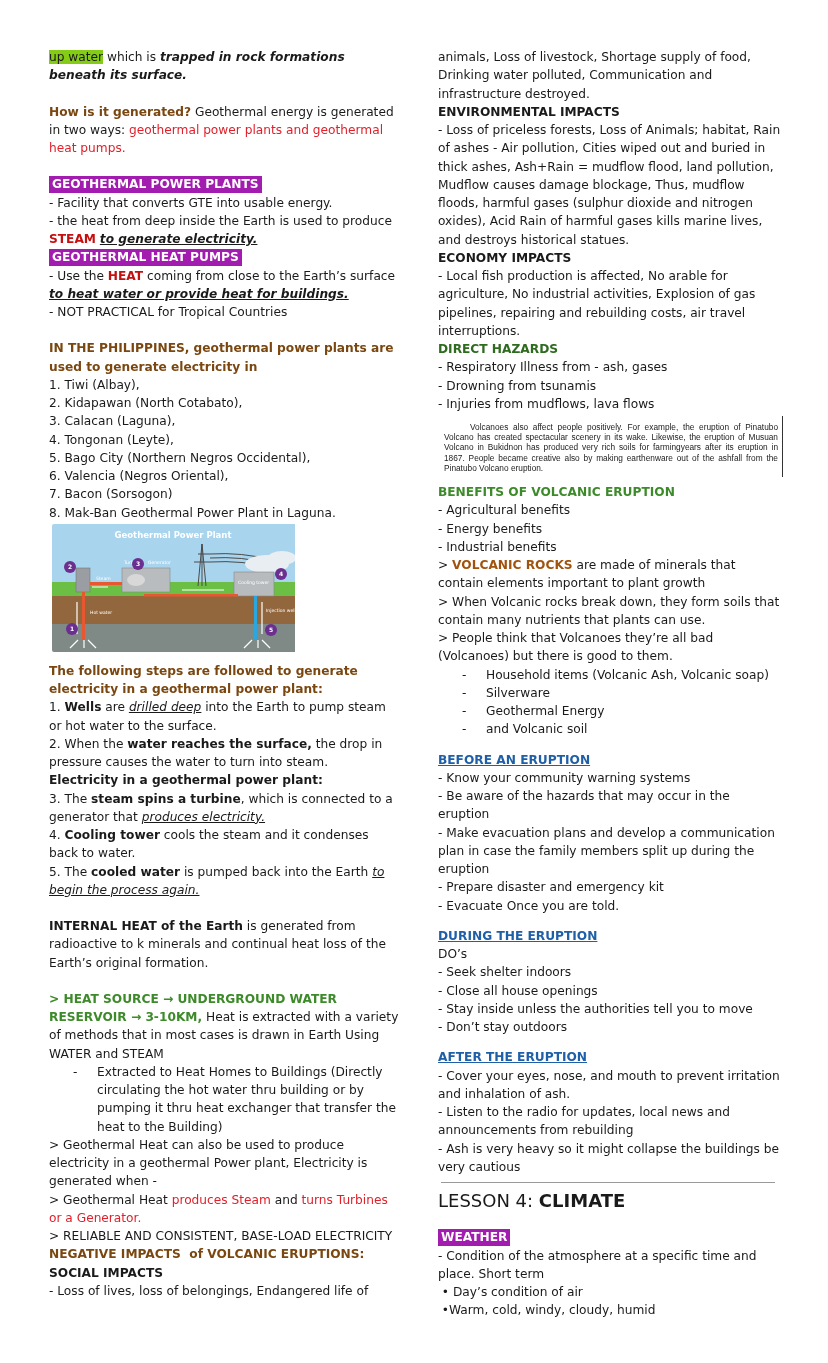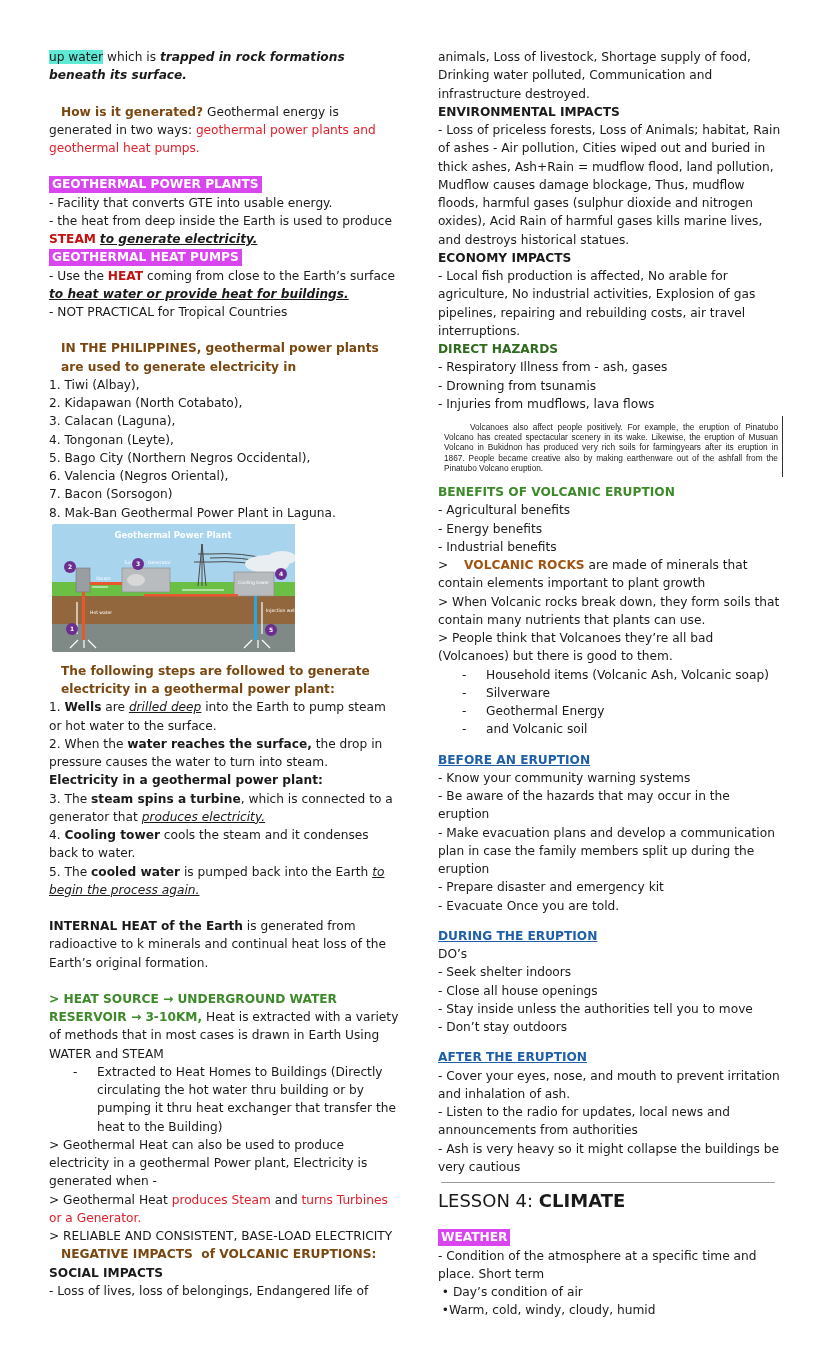--- a/index.html
+++ b/index.html
@@ -7,26 +7,26 @@
        font-family:"DejaVu Sans","Liberation Sans",sans-serif;color:#1a1a1a;}
   .col{position:absolute;top:48px;font-size:12.2px;line-height:18.25px;}
   .col-left{left:49px;width:350px;}
   .col-right{left:438px;width:345px;}
   p,div.l{margin:0;}
   .b{font-weight:bold;}
   .i{font-style:italic;}
   .u{text-decoration:underline;}
   .red{color:#e0202a;}
   .darkred{color:#c41010;font-weight:bold;}
-  .brown{color:#7a4710;font-weight:bold;margin-left:12px;}
+  .brown{color:#7a4710;font-weight:bold;}
   .green{color:#3d8a2a;font-weight:bold;}
   .dgreen{color:#2f6b1f;font-weight:bold;}
   .blue{color:#1e5fa8;font-weight:bold;text-decoration:underline;margin-top:12px;}
-  .hl{background:#5eead4;}
-  .tag{display:inline-block;background:#d946ef;color:#fff;font-weight:bold;padding:0 3px;line-height:17px;}
+  .hl{background:#84cc16;}
+  .tag{display:inline-block;background:#a21caf;color:#fff;font-weight:bold;padding:0 3px;line-height:17px;}
   .gap{height:18px;}
   .ind{padding-left:48px;text-indent:-48px;}
   .ind .dash{display:inline-block;width:48px;text-indent:0;padding-left:24px;box-sizing:border-box;}
   .quote{font-family:"Liberation Sans",sans-serif;font-size:8.3px;line-height:10.2px;text-align:justify;
          border-right:1.5px solid #333;padding:6px 4px 4px 6px;margin:3px 0 6px 0;color:#222;}
   .quote .first{text-indent:26px;}
   .hr{border-top:1.3px solid #9a9a9a;margin:6px 8px 9px 3px;}
   .figure{width:275px;height:128px;margin:2px 0 10px 3px;position:relative;overflow:hidden;border-radius:2px;}
 </style>
 </head>
@@ -194,21 +194,21 @@
 
   <p class="blue">DURING THE ERUPTION</p>
   <div class="l">DO’s</div>
   <div class="l">- Seek shelter indoors</div>
   <div class="l">- Close all house openings</div>
   <div class="l">- Stay inside unless the authorities tell you to move</div>
   <div class="l">- Don’t stay outdoors</div>
 
   <p class="blue">AFTER THE ERUPTION</p>
   <div class="l">- Cover your eyes, nose, and mouth to prevent irritation and inhalation of ash.</div>
-  <div class="l">- Listen to the radio for updates, local news and announcements from authorities</div>
+  <div class="l">- Listen to the radio for updates, local news and announcements from rebuilding</div>
   <div class="l">- Ash is very heavy so it might collapse the buildings be very cautious</div>
 
   <div class="hr"></div>
 
   <p style="font-size:18px"><span>LESSON 4: </span><span class="b">CLIMATE</span></p>
   <div class="gap"></div>
 
   <div class="l"><span class="tag">WEATHER</span></div>
   <p>- Condition of the atmosphere at a specific time and place. Short term</p>
   <div class="l" style="white-space:pre"> • Day’s condition of air</div>

